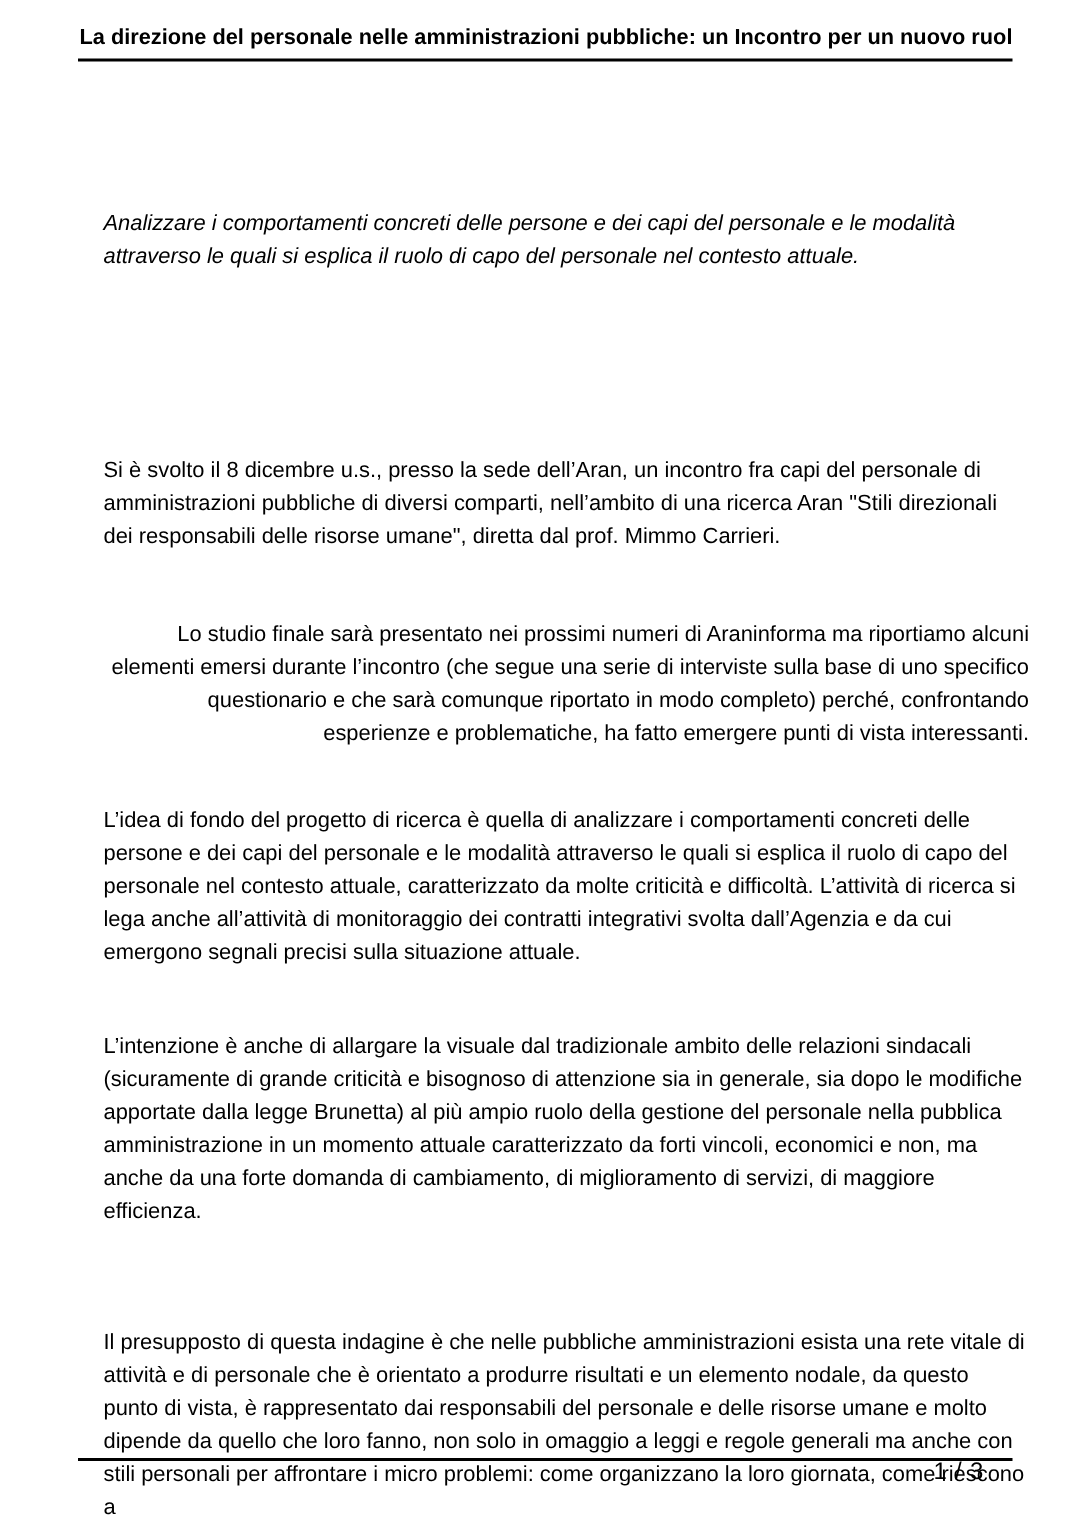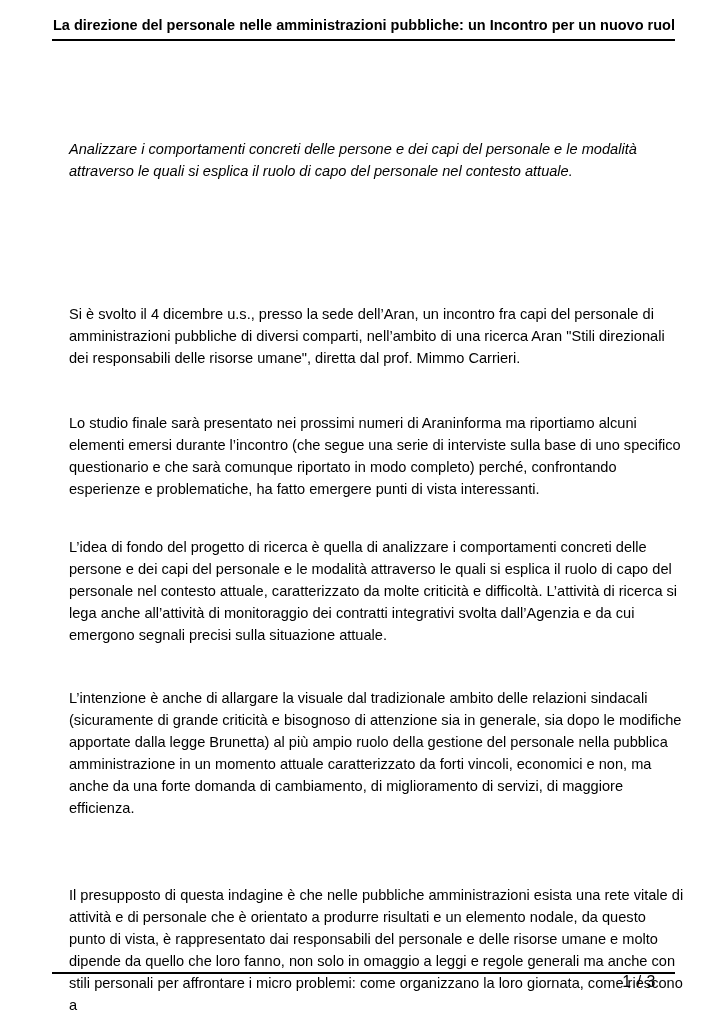--- a/index.html
+++ b/index.html
@@ -43,21 +43,21 @@
     margin: 16px;
     font-size: 14.6px;
     line-height: 22px;
     text-align: left;
   }
   .lead {
     top: 122px;
     font-style: italic;
   }
   .p2 { top: 287px; }
-  .p3 { top: 396px; }
+  .p3 { top: 396px; text-align: right; }
   .p4 { top: 520px; }
   .p5 { top: 671px; }
   .p6 { top: 868px; }
   .footer-rule {
     position: absolute;
     left: 52px;
     top: 972px;
     width: 623px;
     height: 2px;
     background: #000000;
@@ -77,21 +77,21 @@
 <body>
 
 <div class="page">
 
   <h1 class="doc-title">La direzione del personale nelle amministrazioni pubbliche: un Incontro per un nuovo ruolo</h1>
 
   <div class="title-rule"></div>
 
   <p class="para lead">Analizzare i comportamenti concreti delle persone e dei capi del personale e le modalità attraverso le quali si esplica il ruolo di capo del personale nel contesto attuale.</p>
 
-  <p class="para p2">Si è svolto il 4 dicembre u.s., presso la sede dell’Aran, un incontro fra capi del personale di amministrazioni pubbliche di diversi comparti, nell’ambito di una ricerca Aran "Stili direzionali dei responsabili delle risorse umane", diretta dal prof. Mimmo Carrieri.</p>
+  <p class="para p2">Si è svolto il 8 dicembre u.s., presso la sede dell’Aran, un incontro fra capi del personale di amministrazioni pubbliche di diversi comparti, nell’ambito di una ricerca Aran "Stili direzionali dei responsabili delle risorse umane", diretta dal prof. Mimmo Carrieri.</p>
 
   <p class="para p3">Lo studio finale sarà presentato nei prossimi numeri di Araninforma ma riportiamo alcuni elementi emersi durante l’incontro (che segue una serie di interviste sulla base di uno specifico questionario e che sarà comunque riportato in modo completo) perché, confrontando esperienze e problematiche, ha fatto emergere punti di vista interessanti.</p>
 
   <p class="para p4">L’idea di fondo del progetto di ricerca è quella di analizzare i comportamenti concreti delle persone e dei capi del personale e le modalità attraverso le quali si esplica il ruolo di capo del personale nel contesto attuale, caratterizzato da molte criticità e difficoltà. L’attività di ricerca si lega anche all’attività di monitoraggio dei contratti integrativi svolta dall’Agenzia e da cui emergono segnali precisi sulla situazione attuale.</p>
 
   <p class="para p5">L’intenzione è anche di allargare la visuale dal tradizionale ambito delle relazioni sindacali (sicuramente di grande criticità e bisognoso di attenzione sia in generale, sia dopo le modifiche apportate dalla legge Brunetta) al più ampio ruolo della gestione del personale nella pubblica amministrazione in un momento attuale caratterizzato da forti vincoli, economici e non, ma anche da una forte domanda di cambiamento, di miglioramento di servizi, di maggiore efficienza.</p>
 
   <p class="para p6">Il presupposto di questa indagine è che nelle pubbliche amministrazioni esista una rete vitale di attività e di personale che è orientato a produrre risultati e un elemento nodale, da questo punto di vista, è rappresentato dai responsabili del personale e delle risorse umane e molto dipende da quello che loro fanno, non solo in omaggio a leggi e regole generali ma anche con stili personali per affrontare i micro problemi: come organizzano la loro giornata, come riescono a</p>
 
   <div class="footer-rule"></div>

